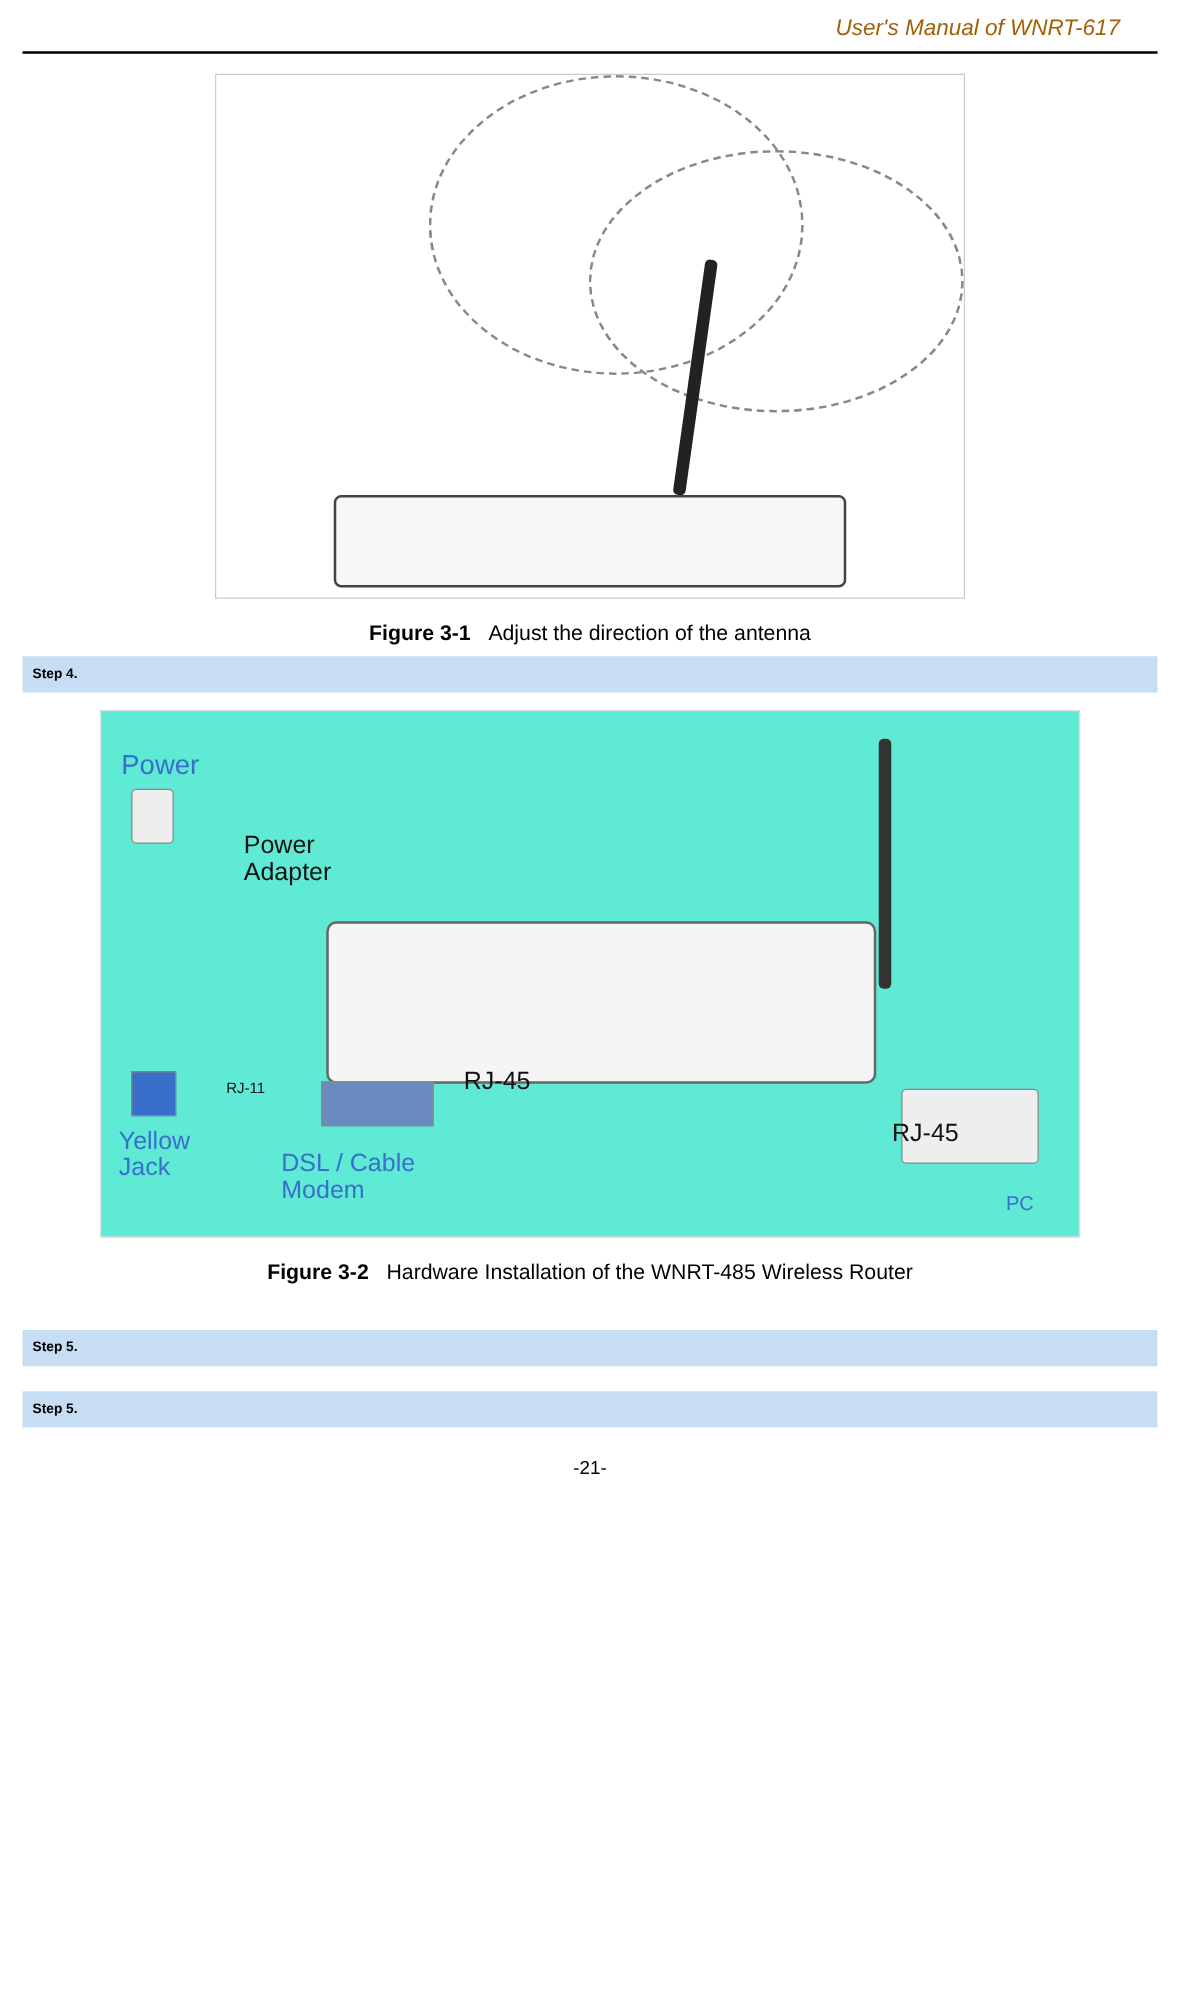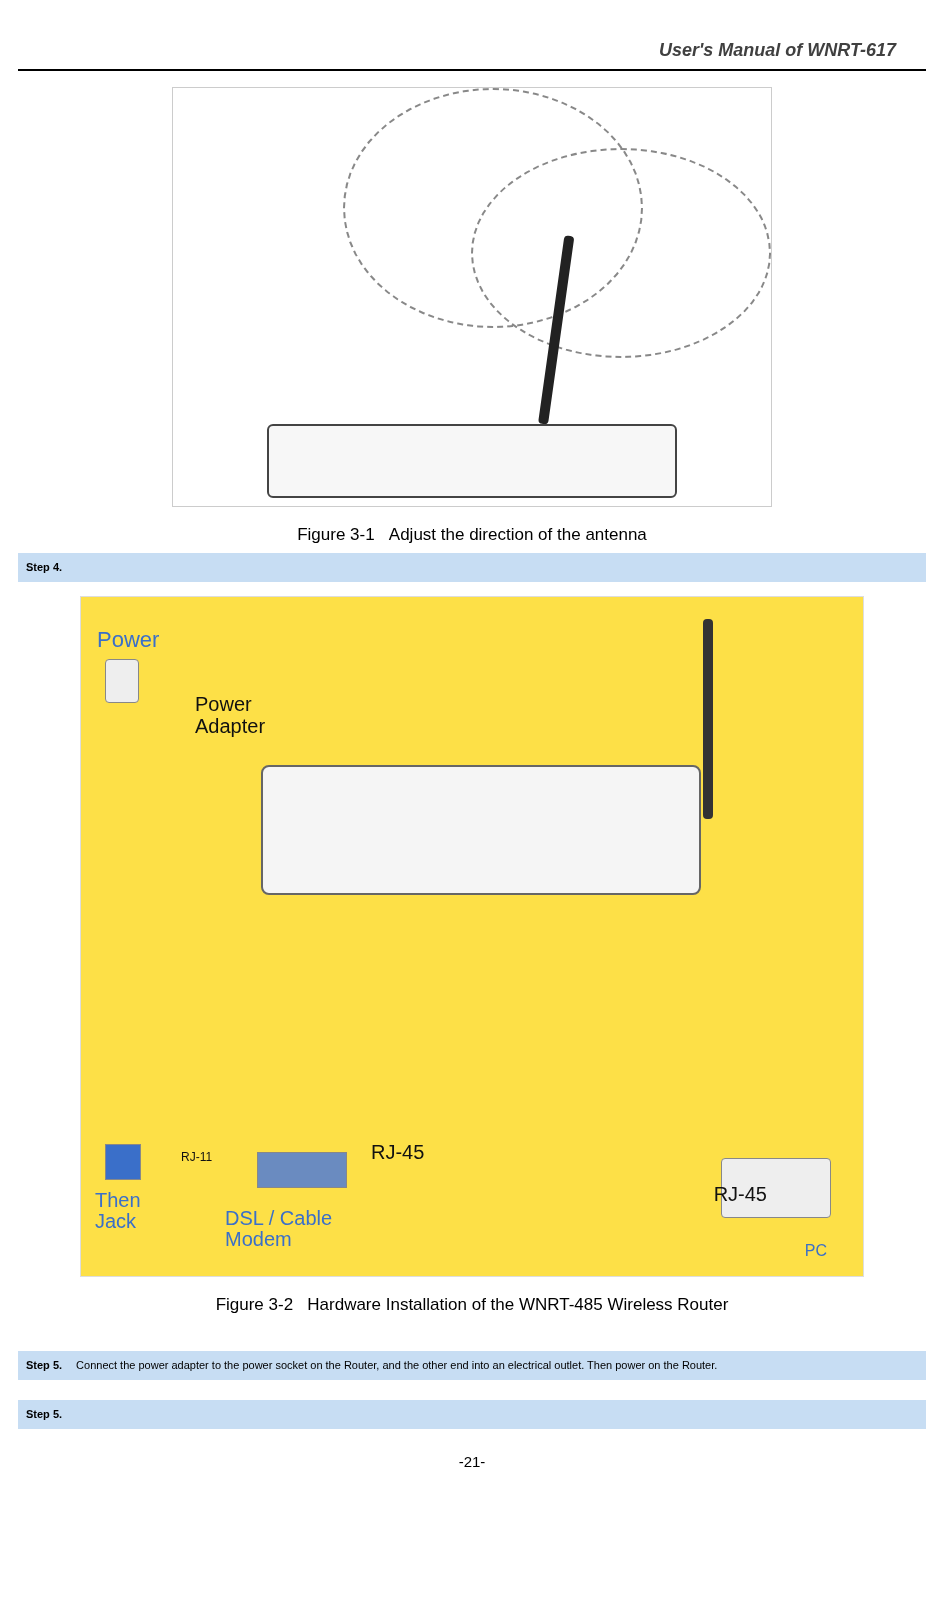--- a/index.html
+++ b/index.html
@@ -7,27 +7,26 @@
       width: 944px;
       background: #fff;
       font-family: Arial, Helvetica, sans-serif;
       font-size: 17px;
       color: #000;
       padding: 8px 18px 0 18px;
       position: relative;
     }
     .header-title {
       text-align: right;
-      font-weight: bold;
+      font-weight: normal;
       font-style: italic;
-      color: #404040;
+      color: #a16207;
       font-size: 18px;
       padding-right: 30px;
       padding-top: 4px;
-      margin-top: 28px;
     }
     .hr {
       border: none;
       border-top: 2px solid #000;
       margin: 8px 0 0 0;
     }
     .figure-placeholder {
       margin: 16px auto 0 auto;
       display: block;
     }
@@ -42,21 +41,21 @@
       color: #bbb;
       font-size: 13px;
       position: relative;
       overflow: visible;
     }
     .fig-cap {
       text-align: center;
       margin: 18px 0 8px 0;
       font-size: 17px;
     }
-    .fig-cap .bold { font-weight: normal; text-align: right; }
+    .fig-cap .bold { font-weight: bold; text-align: right; }
     .step-block {
       background: linear-gradient(#c7ddf3, #c7ddf3);
       padding: 6px 6px 6px 6px;
       margin: 6px 0;
       display: flex;
       align-items: flex-start;
       font-size: 11px;
       line-height: 1.55;
     }
     .step-block .step-label {
@@ -65,23 +64,23 @@
       padding-right: 14px;
       padding-left: 2px;
     }
     .step-block .step-text {
       flex: 1;
       text-align: justify;
     }
     .step-text .link { color: #1b4a8a; font-weight: bold; }
     .fig2 {
       width: 784px;
-      height: 681px;
+      height: 422px;
       border: 1px solid #ddd;
-      background: #fde047;
+      background: #5eead4;
       margin: 14px auto 0 auto;
       display: flex;
       align-items: center;
       justify-content: center;
       color: #bbb;
       font-size: 13px;
     }
     .page-num {
       text-align: center;
       font-size: 15px;
@@ -172,39 +171,38 @@
 
   <div class="f2-label blue f2-power">Power</div>
   <div class="f2-label black f2-padapt">
     <span>Power</span><br>
     <span>Adapter</span>
   </div>
   <div class="f2-label black f2-rj11">RJ-11</div>
   <div class="f2-label black f2-rj45a">RJ-45</div>
   <div class="f2-label black f2-rj45b">RJ-45</div>
   <div class="f2-label blue f2-phone">
-    <span>Then</span><br>
+    <span>Yellow</span><br>
     <span>Jack</span>
   </div>
   <div class="f2-label blue f2-modem">
     <span>DSL / Cable</span><br>
     <span>Modem</span>
   </div>
   <div class="f2-label blue f2-pc">PC</div>
 </div>
 <div class="fig-cap">
   <span class="bold">Figure 3-2</span>
   &nbsp;&nbsp;<span>Hardware Installation of the WNRT-485 Wireless Router</span>
 </div>
 
 <div style="height:22px;"></div>
 
 <div class="step-block">
   <div class="step-label">Step 5.</div>
-  <div class="step-text">Connect the power adapter to the power socket on the Router, and the other end into an electrical outlet. Then power on the Router.</div>
 </div>
 
 <div style="height:8px;"></div>
 
 <div class="step-block">
   <div class="step-label">Step 5.</div>
 </div>
 
 <div class="page-num">-21-</div>
 

